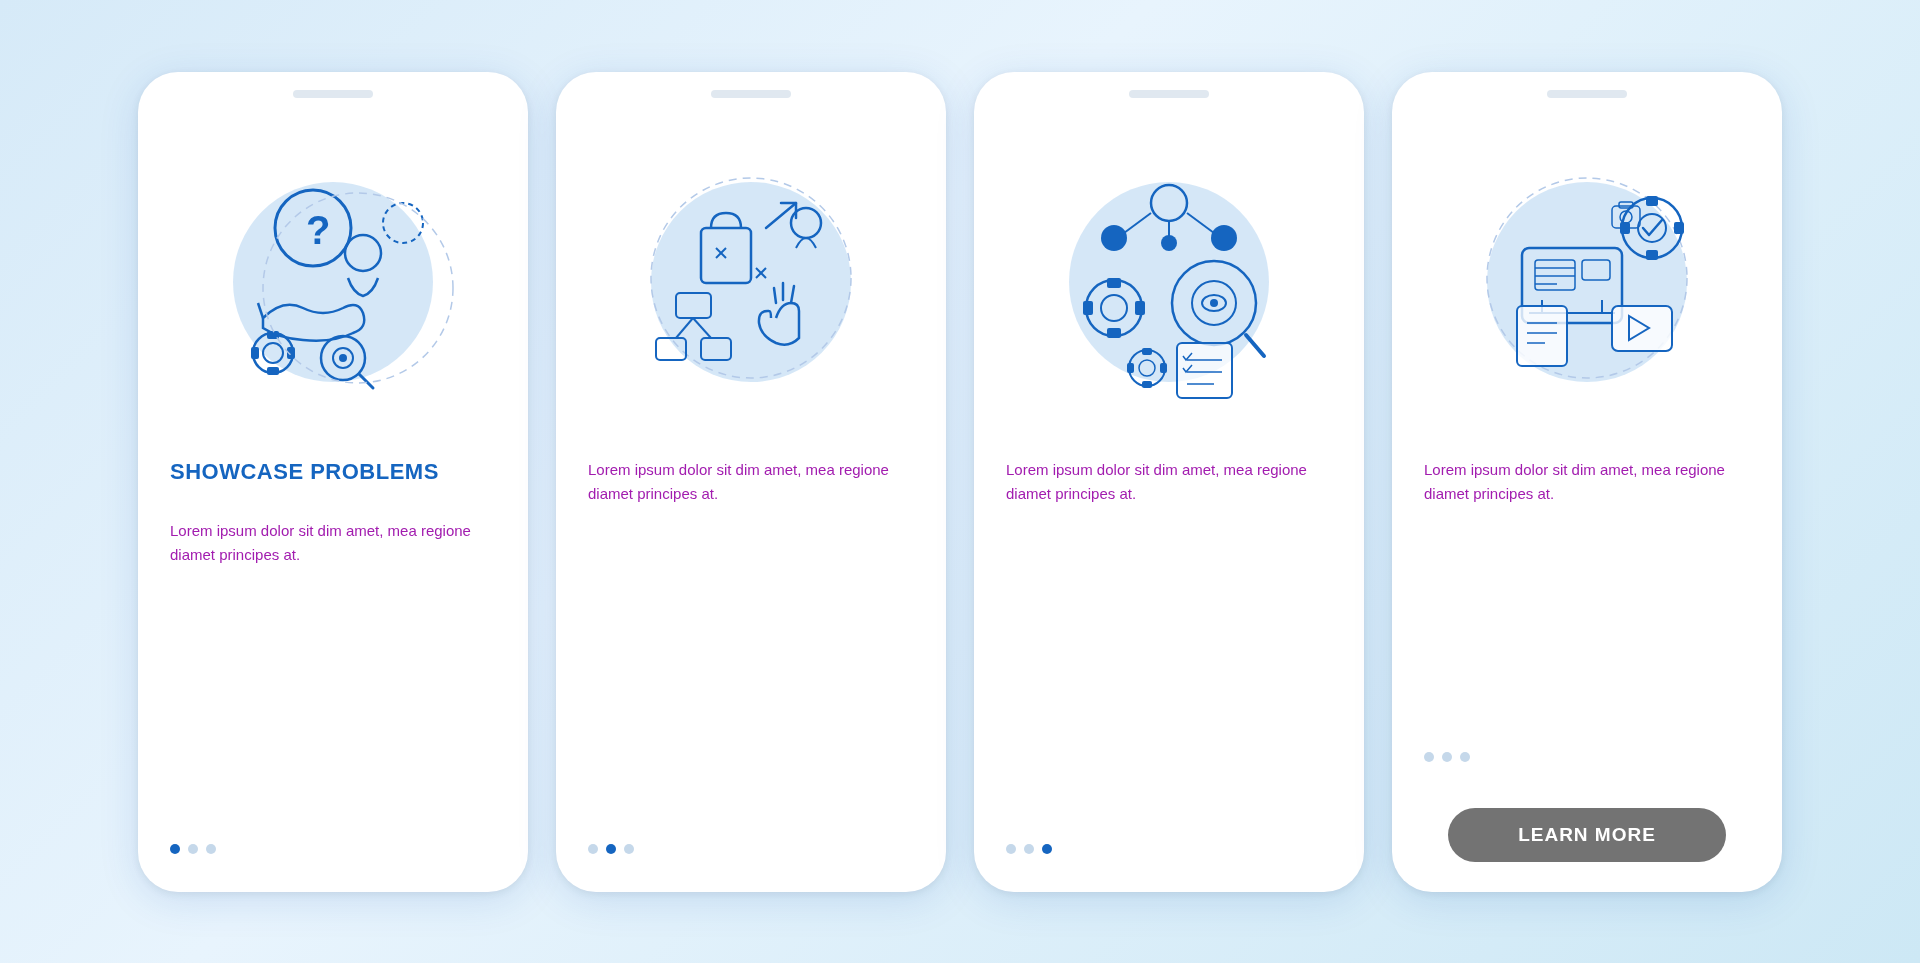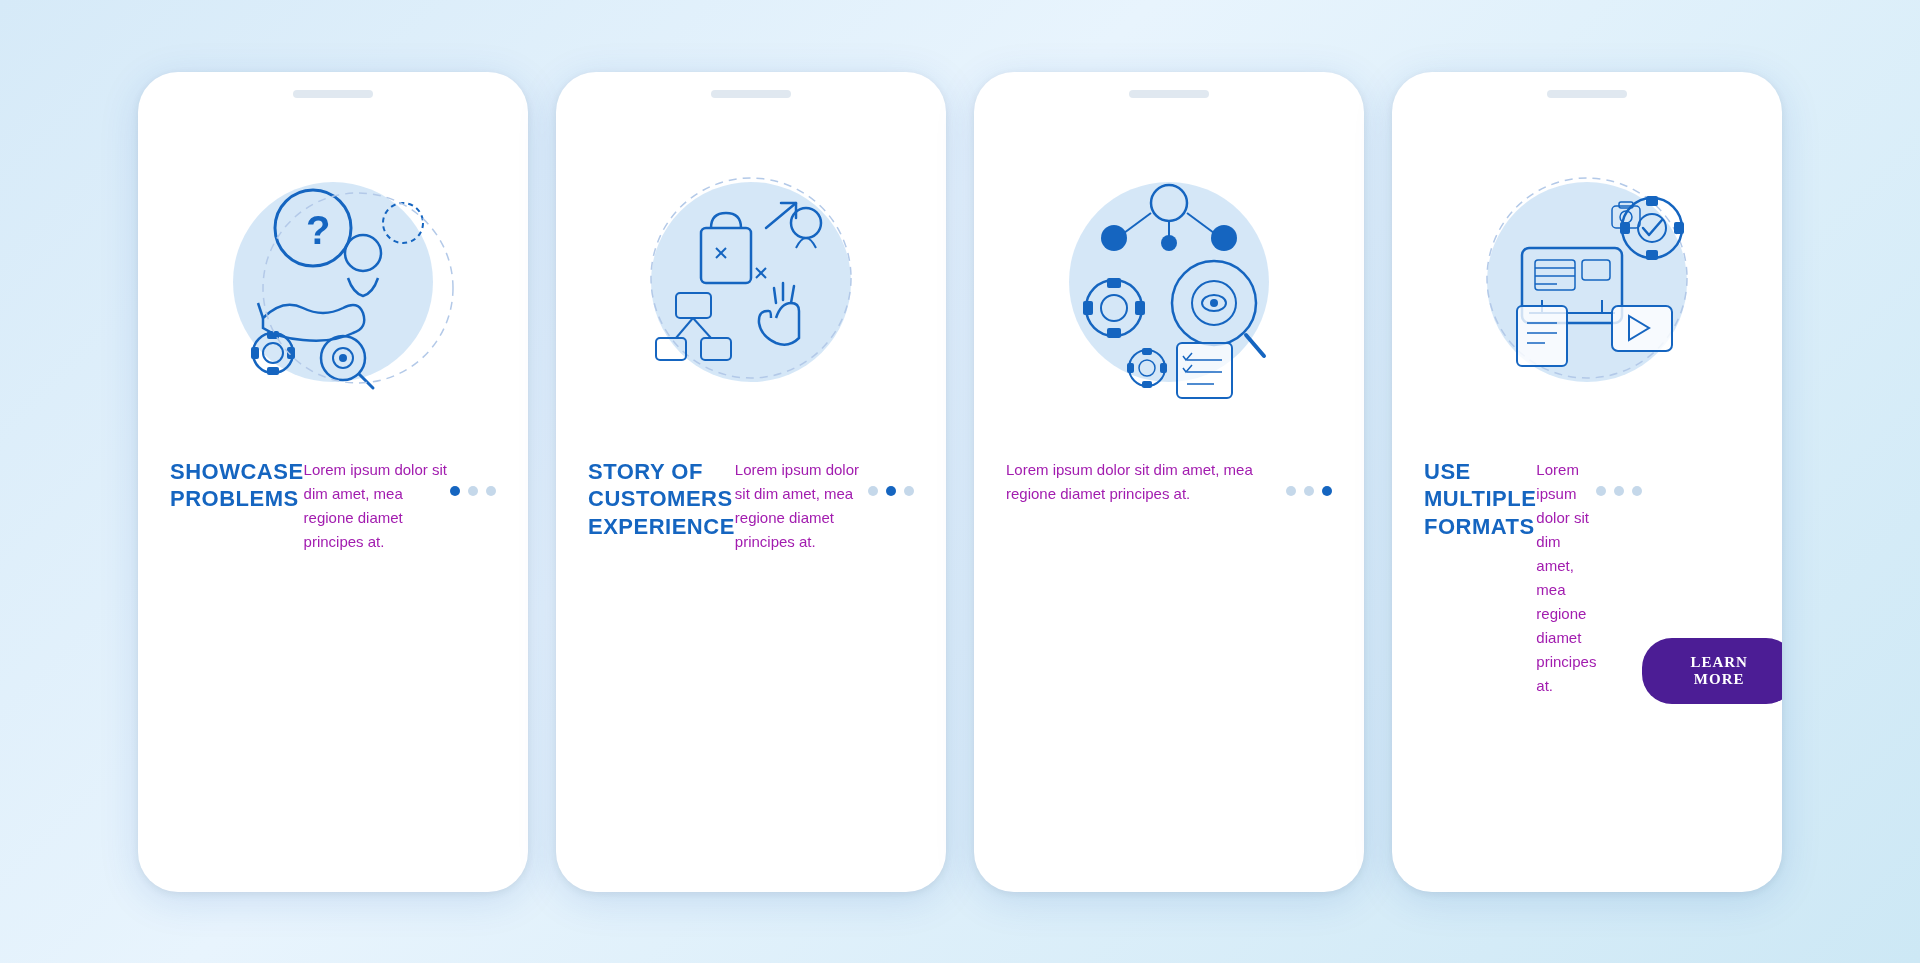--- a/index.html
+++ b/index.html
@@ -65,22 +65,23 @@
       opacity: 0.55;
       top: 50%;
       left: 50%;
       transform: translate(-50%, -48%);
     }
 
     .card-content {
       padding: 0 32px;
       flex: 1;
       display: flex;
-      flex-direction: row;
+      flex-direction: column;
       width: 100%;
+      gap: 16px;
     }
 
     .card-title {
       font-size: 22px;
       font-weight: 800;
       color: #1565c0;
       text-transform: uppercase;
       line-height: 1.25;
       margin-bottom: 18px;
       letter-spacing: 0.5px;
@@ -107,33 +108,32 @@
       background: #c5d8ea;
     }
 
     .dot.active {
       background: #1565c0;
       width: 10px;
     }
 
     .learn-more-btn {
       margin-top: 22px;
-      background: #4c1d95;
+      background: #737373;
       color: #fff;
       border: none;
       border-radius: 30px;
       padding: 16px 48px;
-      font-size: 15px;
+      font-size: 19px;
       font-weight: 700;
       letter-spacing: 1px;
       cursor: pointer;
       text-transform: uppercase;
       align-self: center;
       width: 85%;
-      font-family: Liberation Serif, serif;
     }
 
     
     .icon-area {
       position: relative;
       width: 100%;
       height: 100%;
       display: flex;
       align-items: center;
       justify-content: center;
@@ -226,21 +226,20 @@
 
           <rect x="55" y="145" width="35" height="25" rx="4" stroke="#1565c0" stroke-width="2" fill="none"></rect>
           <rect x="35" y="190" width="30" height="22" rx="4" stroke="#1565c0" stroke-width="2" fill="none"></rect>
           <rect x="80" y="190" width="30" height="22" rx="4" stroke="#1565c0" stroke-width="2" fill="none"></rect>
           <line x1="72" y1="170" x2="55" y2="190" stroke="#1565c0" stroke-width="2"></line>
           <line x1="72" y1="170" x2="90" y2="190" stroke="#1565c0" stroke-width="2"></line>
         </svg>
       </div>
     </div>
     <div class="card-content">
-      <div class="card-title">STORY OF CUSTOMERS EXPERIENCE</div>
       <div class="card-description">Lorem ipsum dolor sit dim amet, mea regione diamet principes at.</div>
       <div class="dots-row">
         <div class="dot"></div>
         <div class="dot active"></div>
         <div class="dot"></div>
       </div>
     </div>
   </div>
 
   <div class="phone-card">
@@ -333,21 +332,20 @@
 
           <path d="M186 80 L192 87 L205 72" stroke="#1565c0" stroke-width="2.5" fill="none" stroke-linecap="round" stroke-linejoin="round"></path>
 
           <rect x="155" y="58" width="28" height="22" rx="4" stroke="#1565c0" stroke-width="1.5" fill="none"></rect>
           <circle cx="169" cy="69" r="6" stroke="#1565c0" stroke-width="1.5" fill="none"></circle>
           <rect x="162" y="54" width="14" height="6" rx="2" stroke="#1565c0" stroke-width="1.5" fill="none"></rect>
         </svg>
       </div>
     </div>
     <div class="card-content">
-      <div class="card-title">USE MULTIPLE FORMATS</div>
       <div class="card-description">Lorem ipsum dolor sit dim amet, mea regione diamet principes at.</div>
       <div class="dots-row">
         <div class="dot"></div>
         <div class="dot"></div>
         <div class="dot"></div>
       </div>
       <button class="learn-more-btn">LEARN MORE</button>
     </div>
   </div>
 

